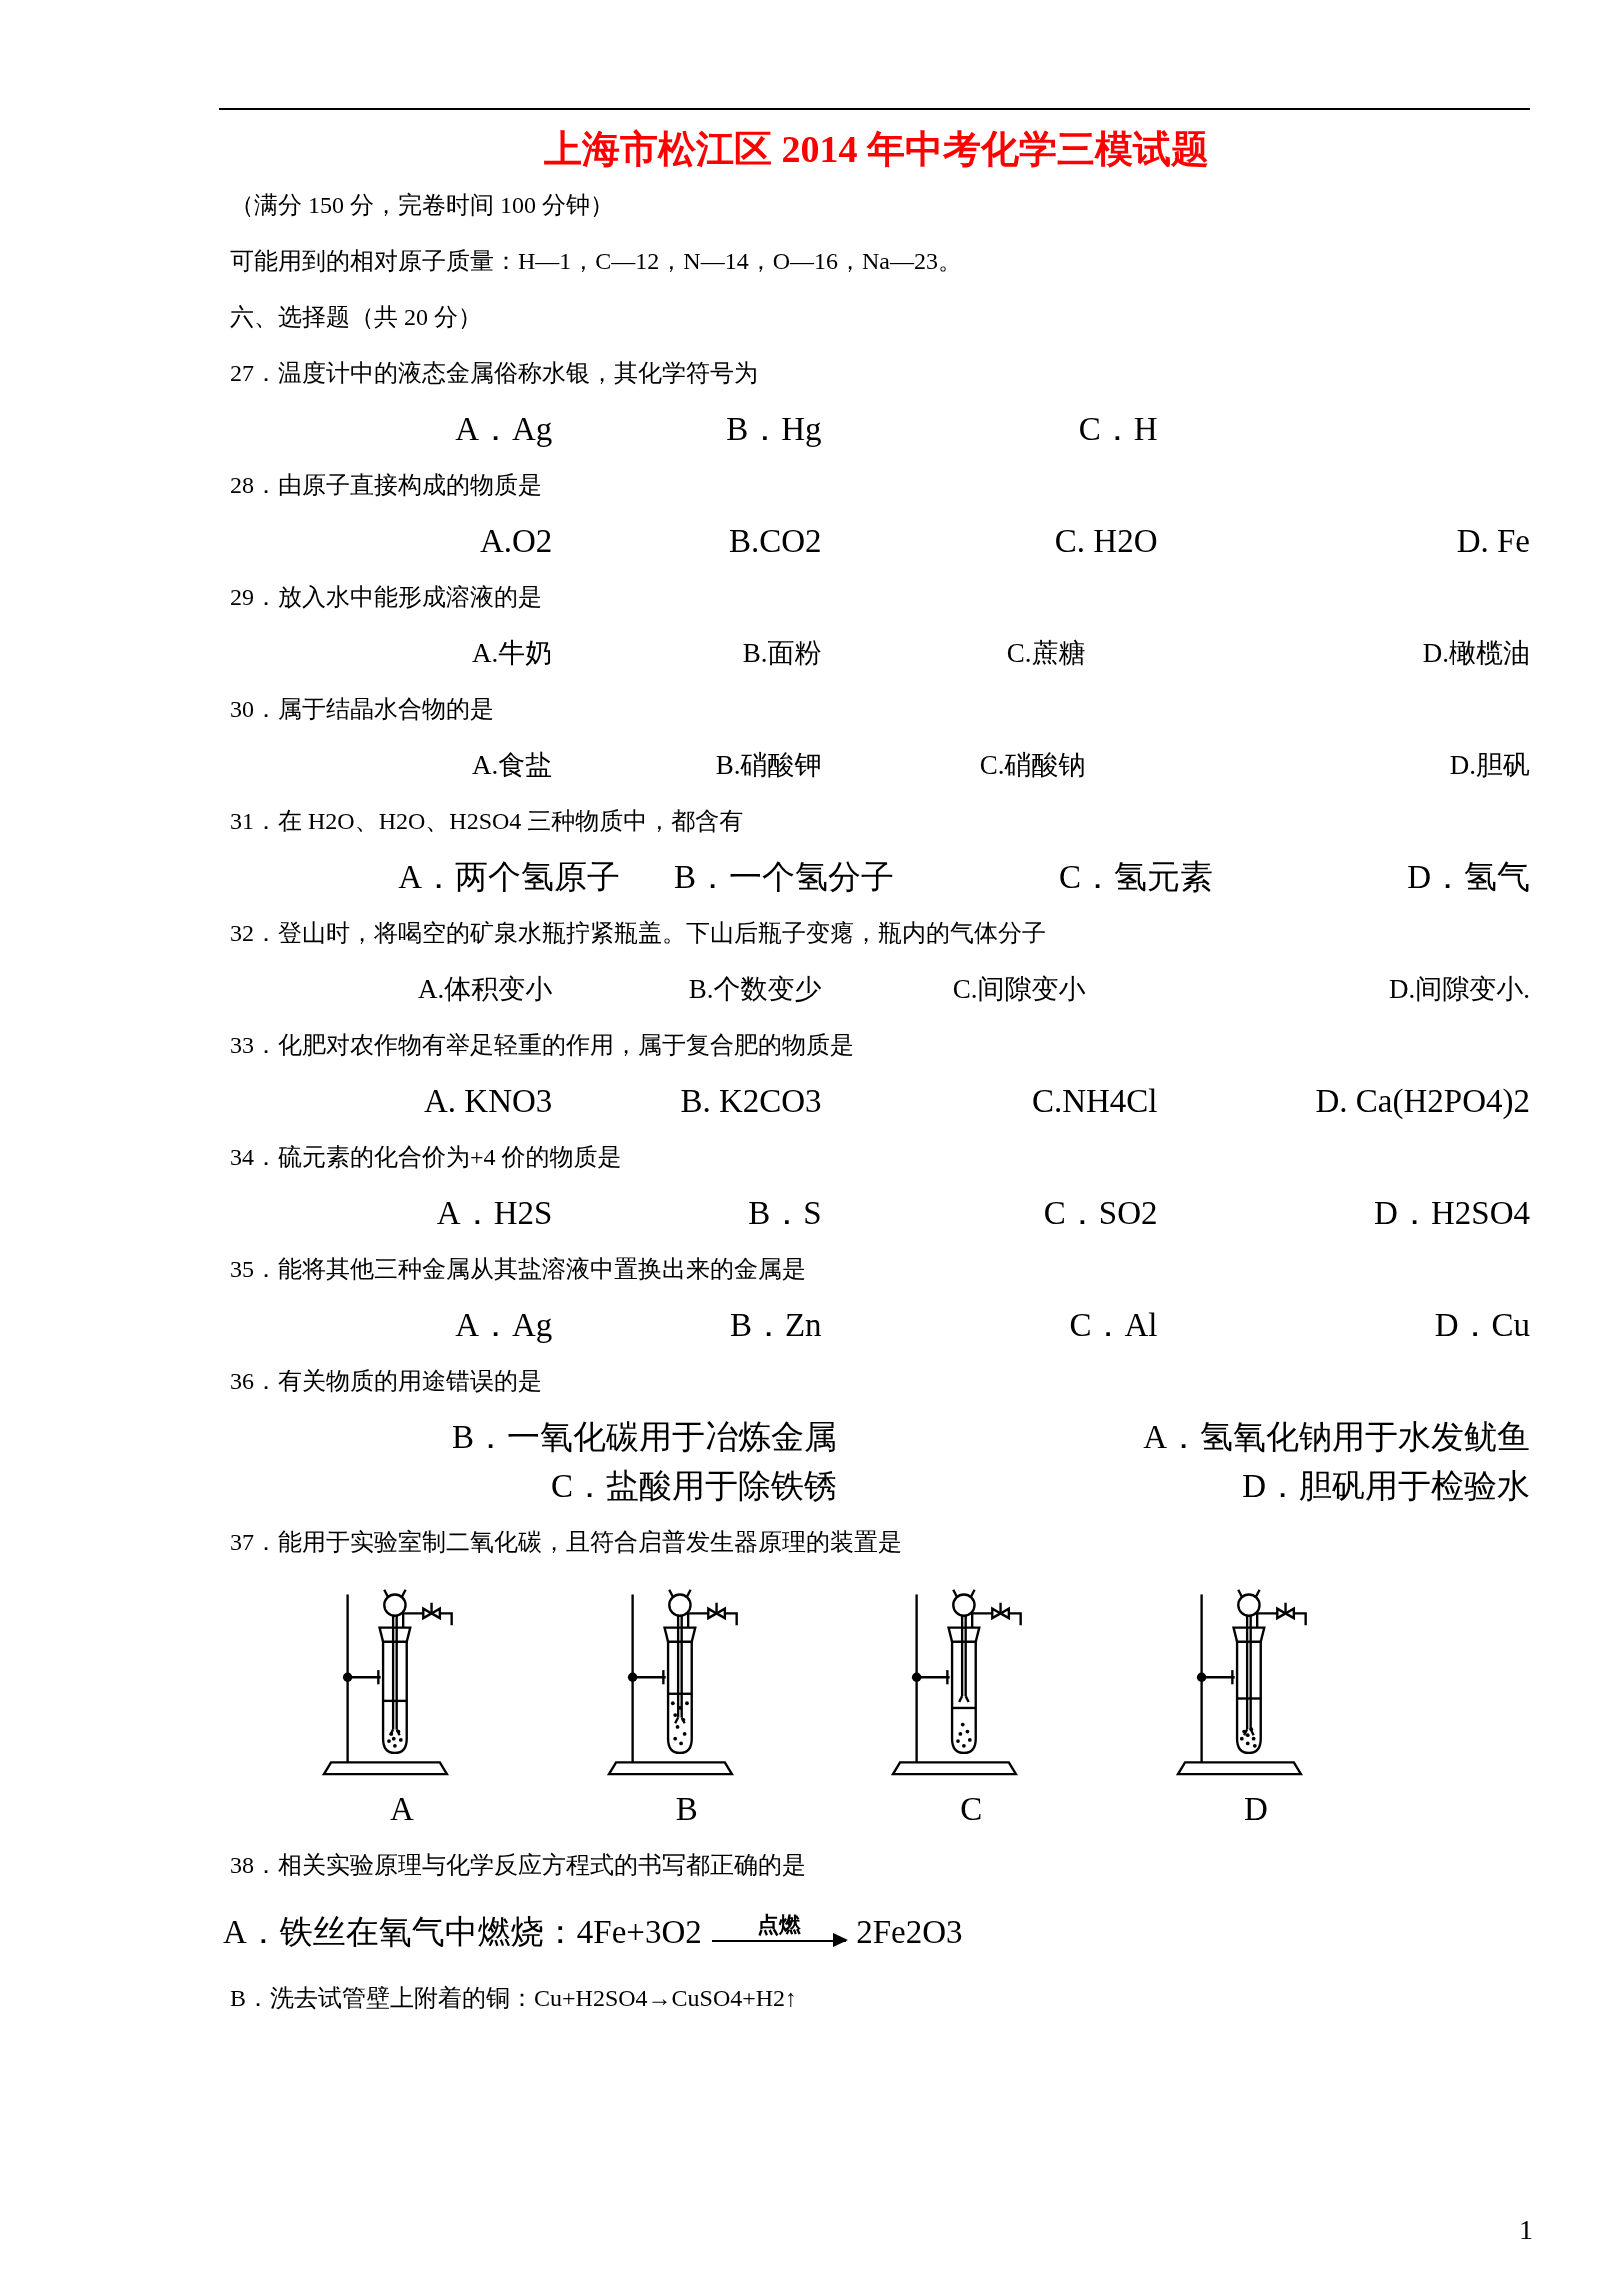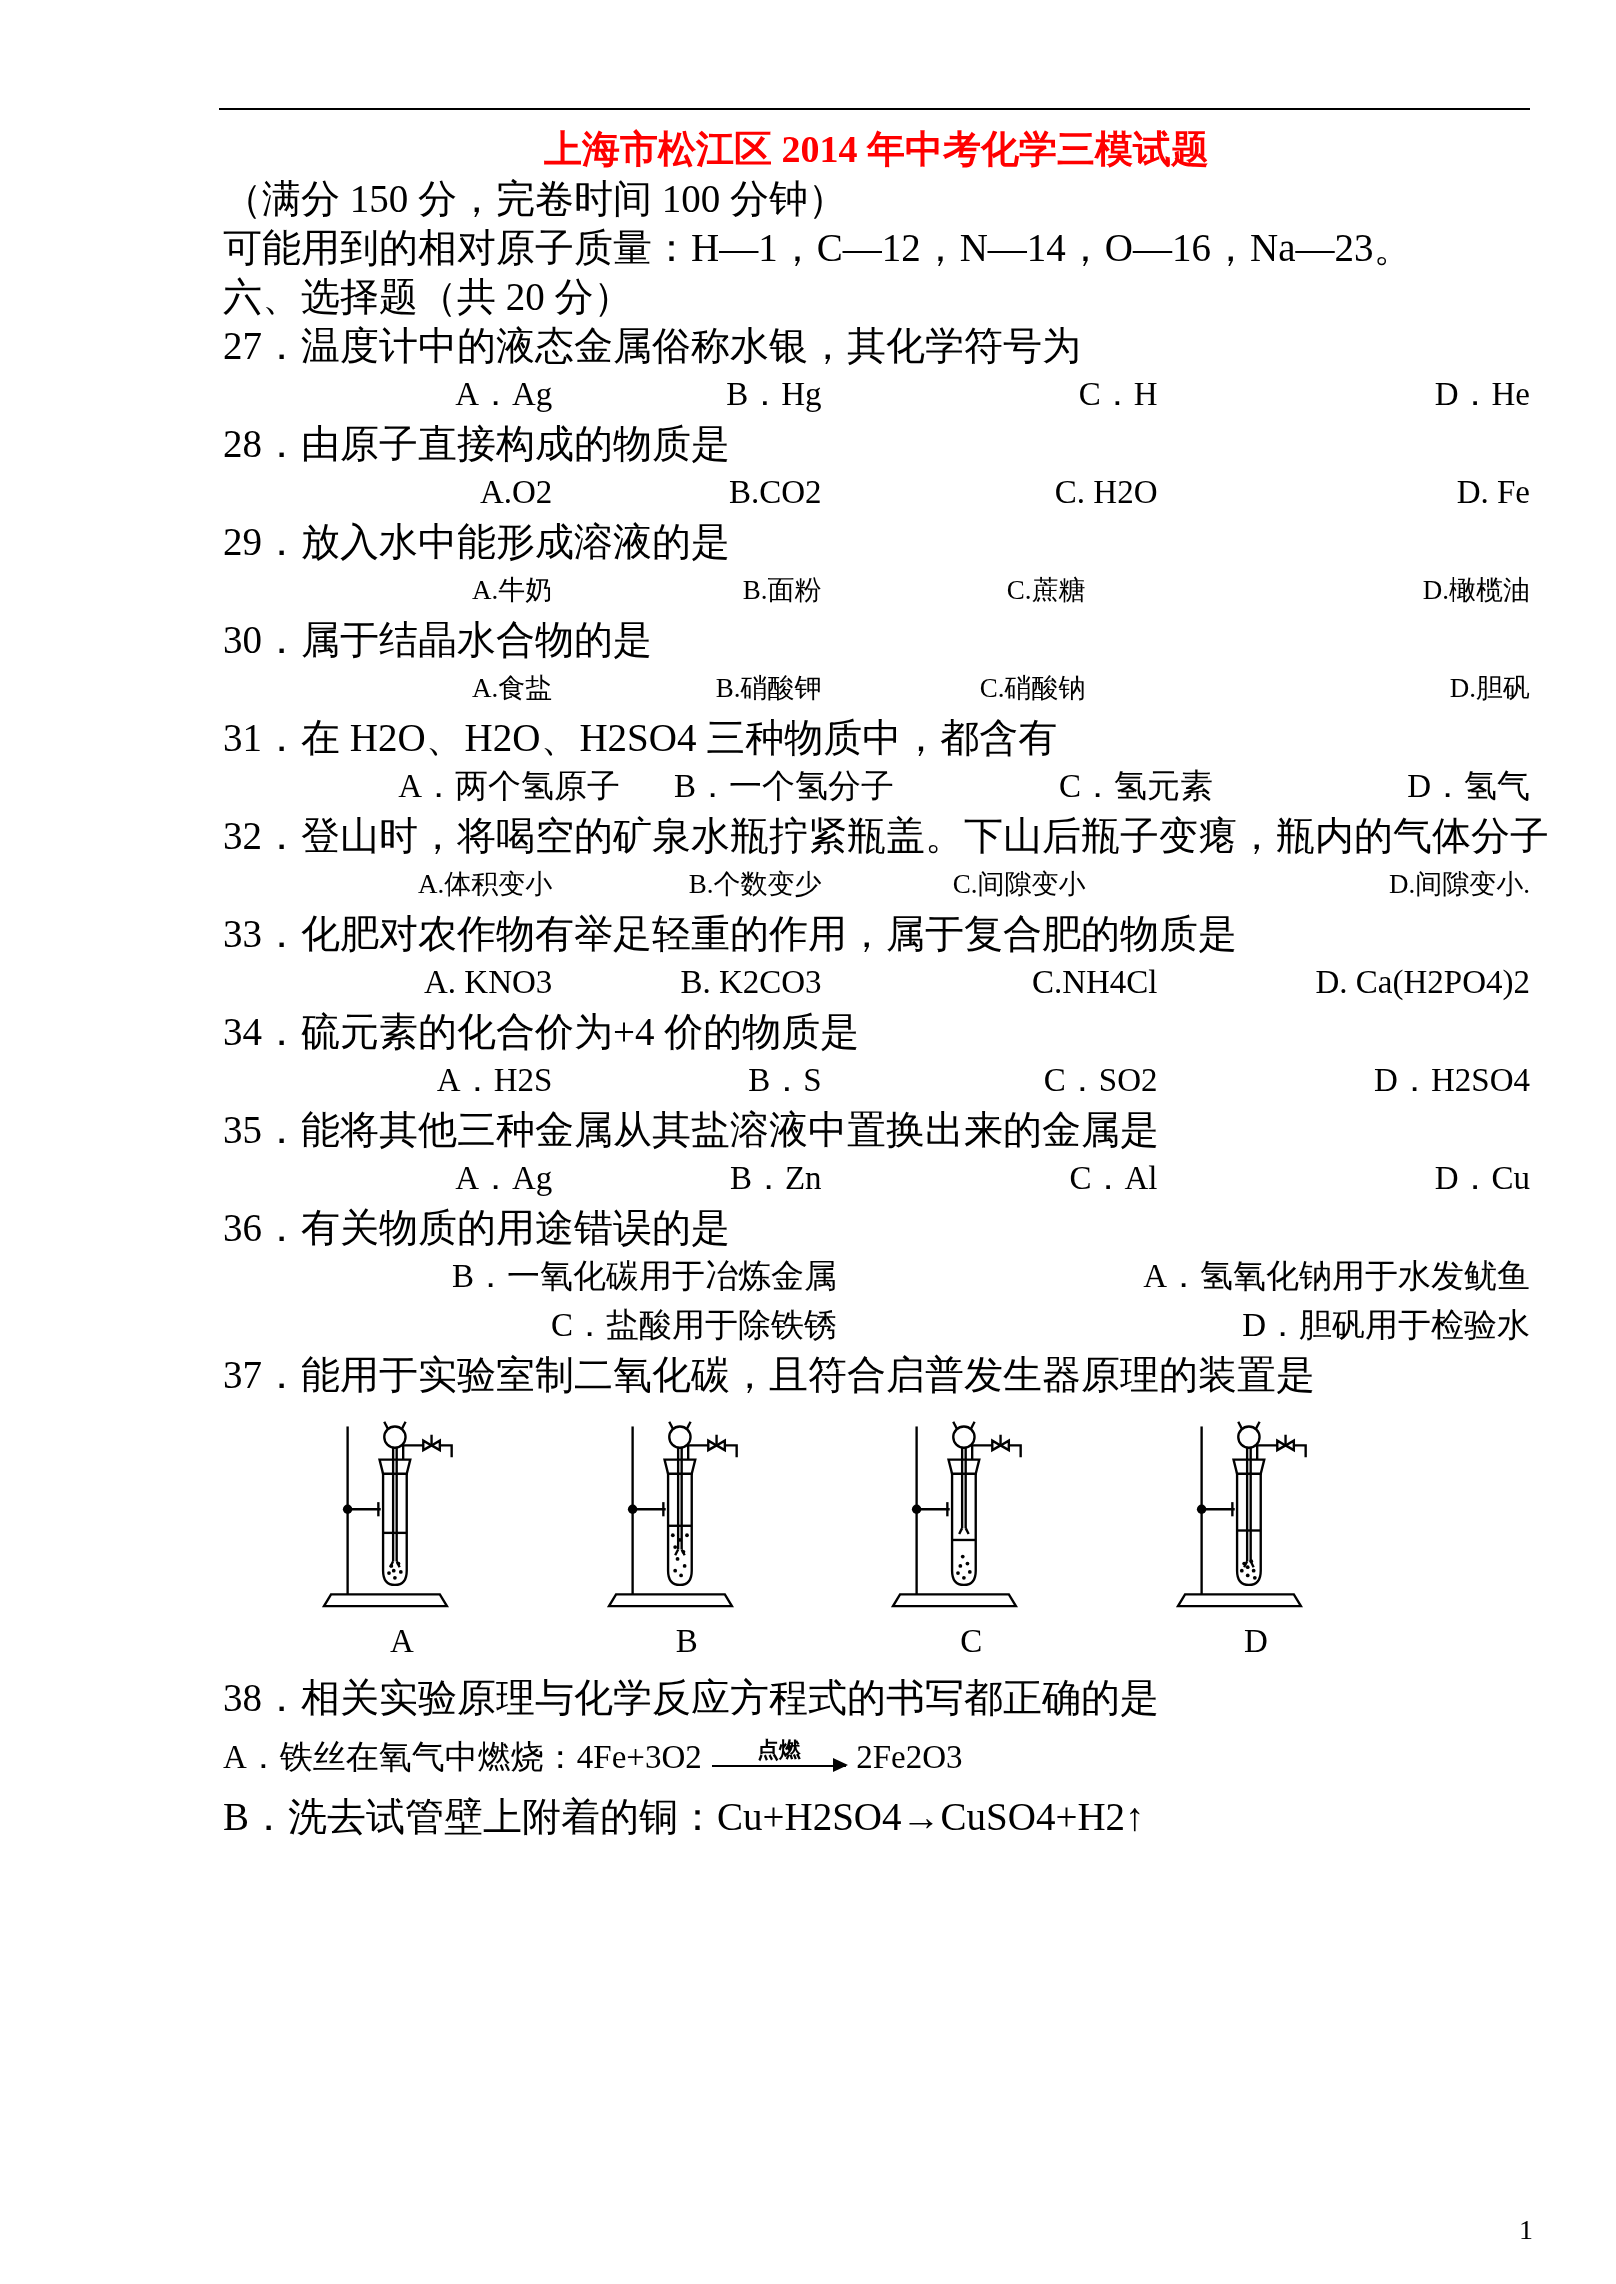--- a/index.html
+++ b/index.html
@@ -14,21 +14,21 @@
   }
   .top-rule{border-top:2.5px solid #000;height:0;margin:0 0 0 -3.8px;}
   .exam-title{
     margin:14px 0 0;
     text-align:center;
     color:#ff0000;
     font-weight:bold;
     font-size:38px;
     line-height:50px;
   }
-  p.line{margin:0;font-size:39px;line-height:49px;white-space:nowrap;}
+  p.line{margin:7px;font-size:24px;line-height:49px;white-space:nowrap;}
   .gap-meta{margin-top:21.7px;}
   .gap-masses{margin-top:59px;}
   .gap-section{margin-top:54px;}
   .opts4a{display:grid;grid-template-columns:25.2% 20.6% 25.7% 28.5%;font-size:33px;line-height:49px;}
   .opts4b{display:grid;grid-template-columns:25.2% 20.6% 20.2% 34%;font-size:27px;line-height:49px;}
   .opts-inline{box-sizing:border-box;padding-left:66px;display:grid;grid-template-columns:331px 274px 319px auto;font-size:33px;line-height:49px;}
   .opts2{box-sizing:border-box;padding-left:66px;display:grid;grid-template-columns:548px auto;font-size:33px;line-height:49px;}
   .opt{white-space:nowrap;text-align:right;}
   .diagrams{margin:18px 0 0 96px;width:1020px;display:flex;justify-content:space-between;}
   .figure{display:flex;flex-direction:column;align-items:center;}
@@ -57,21 +57,20 @@
 
   <p class="line gap-masses">可能用到的相对原子质量：H—1，C—12，N—14，O—16，Na—23。</p>
 
   <p class="line gap-section">六、选择题（共 20 分）</p>
 
   <p class="line">27．温度计中的液态金属俗称水银，其化学符号为</p>
   <div class="opts4a">
     <span class="opt">A．Ag</span>
     <span class="opt">B．Hg</span>
     <span class="opt">C．H</span>
-    <span class="opt">D．He</span>
   </div>
 
   <p class="line">28．由原子直接构成的物质是</p>
   <div class="opts4a">
     <span class="opt">A.O2</span>
     <span class="opt">B.CO2</span>
     <span class="opt">C. H2O</span>
     <span class="opt">D. Fe</span>
   </div>
 

